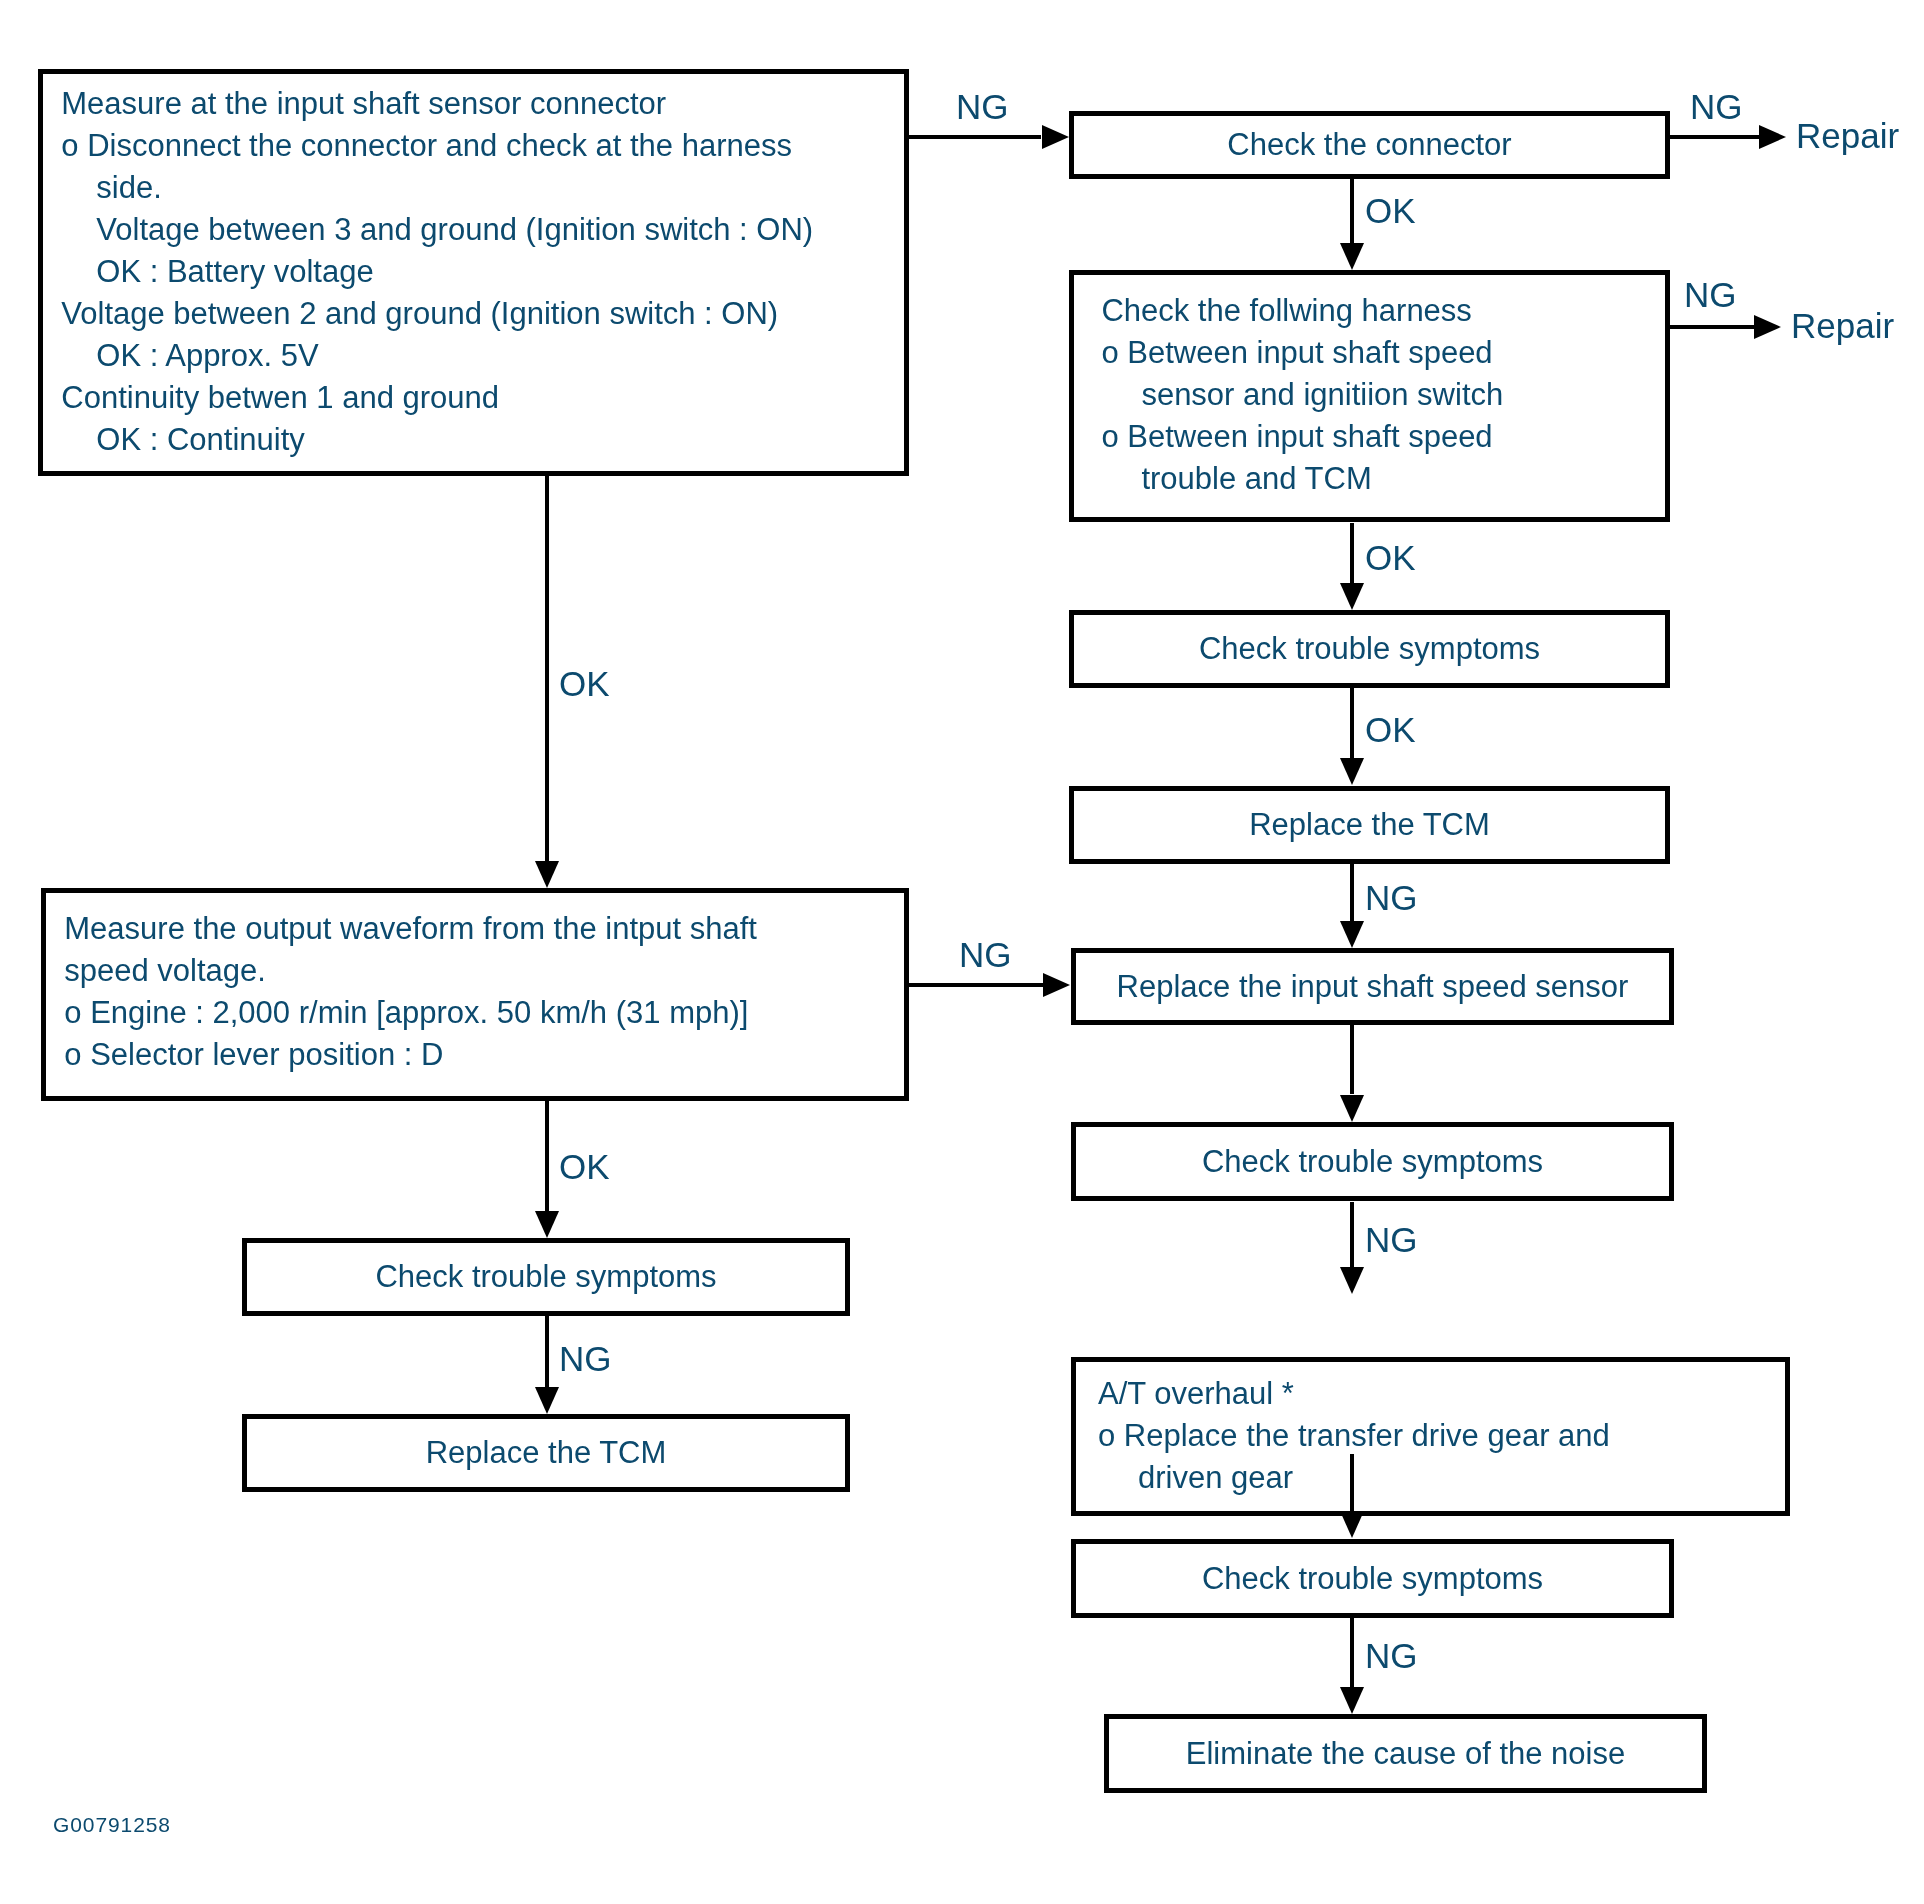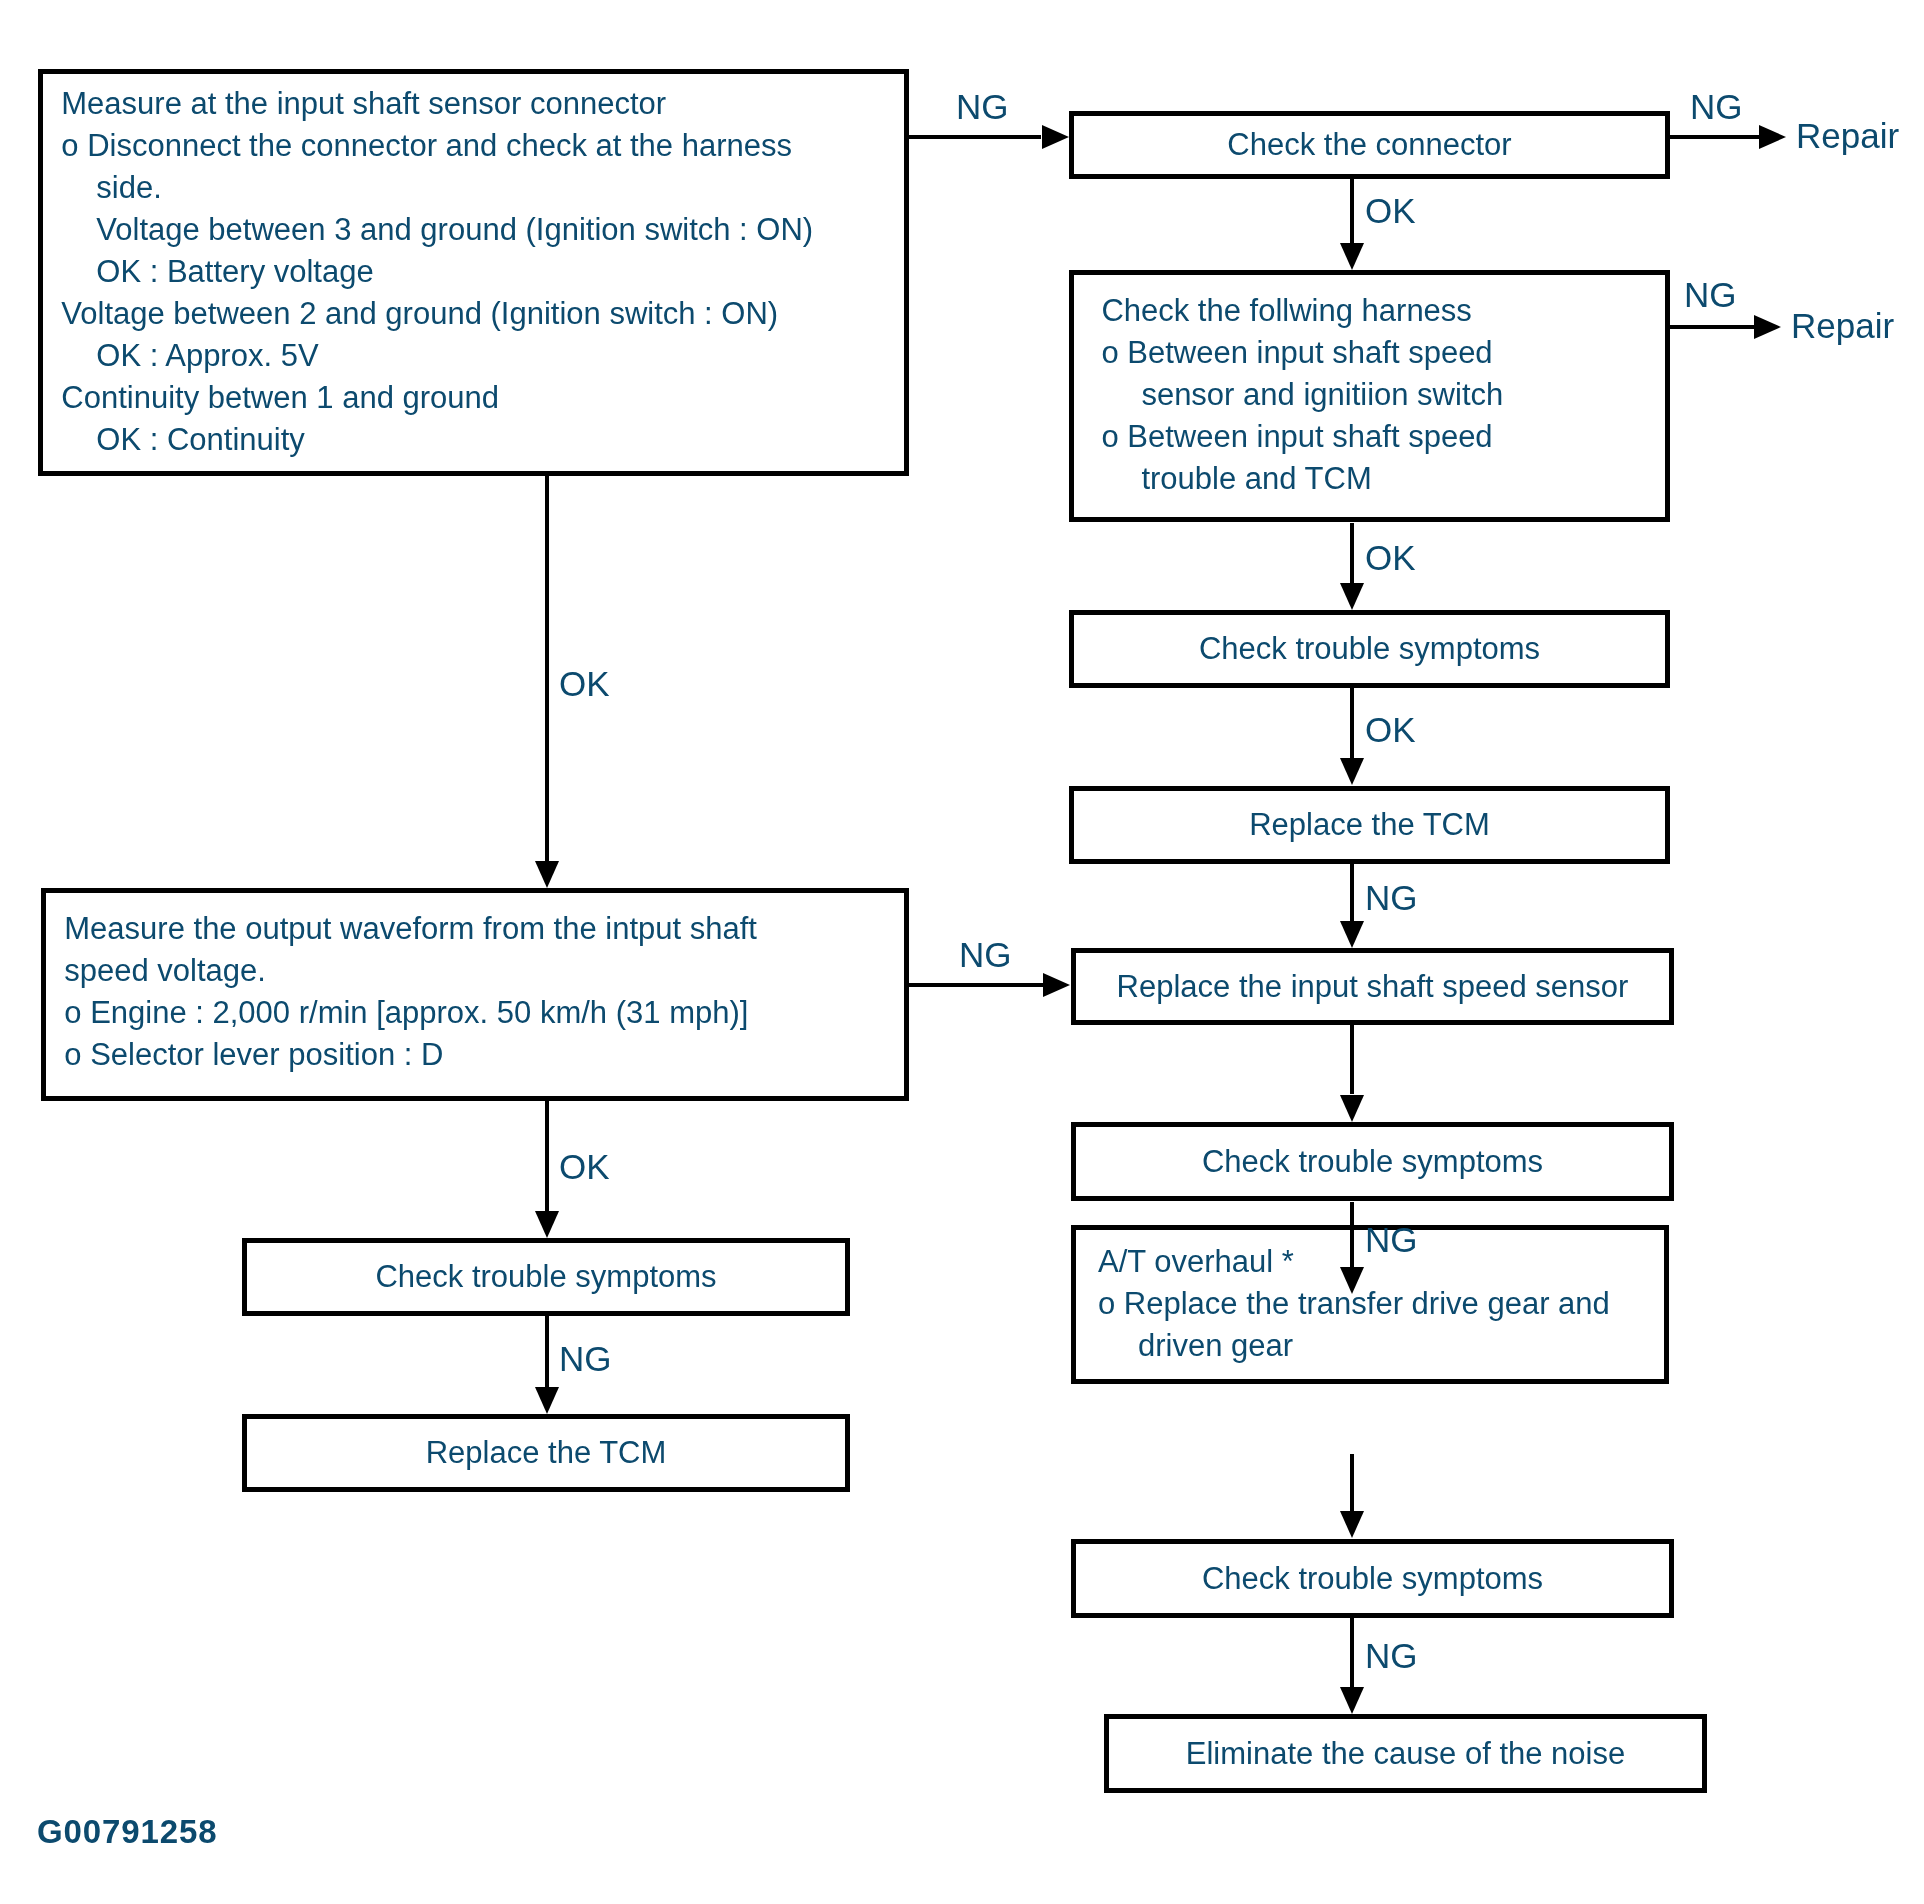--- a/index.html
+++ b/index.html
@@ -11,21 +11,21 @@
   .line{line-height:42px;white-space:nowrap;}
   .ind{padding-left:35px;}
   .ind2{padding-left:40px;}
   .vline{position:absolute;width:3.7px;background:#000;}
   .hline{position:absolute;height:3.7px;background:#000;}
   .head-down{position:absolute;width:0;height:0;border-left:12px solid transparent;
              border-right:12px solid transparent;border-top:27.4px solid #000;}
   .head-right{position:absolute;width:0;height:0;border-top:12px solid transparent;
               border-bottom:12px solid transparent;border-left:27.4px solid #000;}
   .lbl{position:absolute;font-size:35px;line-height:37px;}
-  .code{position:absolute;font-size:33px;font-weight:bold;letter-spacing:0.9px;}
+  .code{position:absolute;font-size:21px;font-weight:normal;letter-spacing:0.9px;margin-left:16px;}
 </style>
 </head>
 <body>
 
 <div id="page">
 
   <div class="box" style="left:38px;top:69px;width:871px;height:407px;padding:9.1px 18.3px 0;">
     <div class="line">Measure at the input shaft sensor connector</div>
     <div class="line">o Disconnect the connector and check at the harness</div>
     <div class="line ind">side.</div>
@@ -73,21 +73,21 @@
   </div>
 
   <div class="box center" style="left:1071px;top:948px;width:603px;height:77px;">
     <span>Replace the input shaft speed sensor</span>
   </div>
 
   <div class="box center" style="left:1071px;top:1122px;width:603px;height:79px;">
     <span>Check trouble symptoms</span>
   </div>
 
-  <div class="box" style="left:1071px;top:1225px;width:598px;height:159px;padding:11px 22px 0;">
+  <div class="box" style="left:1071px;top:1357px;width:719px;height:159px;padding:11px 22px 0;">
     <div class="line">A/T overhaul *</div>
     <div class="line">o Replace the transfer drive gear and</div>
     <div class="line ind2">driven gear</div>
   </div>
 
   <div class="box center" style="left:1071px;top:1539px;width:603px;height:79px;">
     <span>Check trouble symptoms</span>
   </div>
 
   <div class="box center" style="left:1104px;top:1714px;width:603px;height:79px;">

